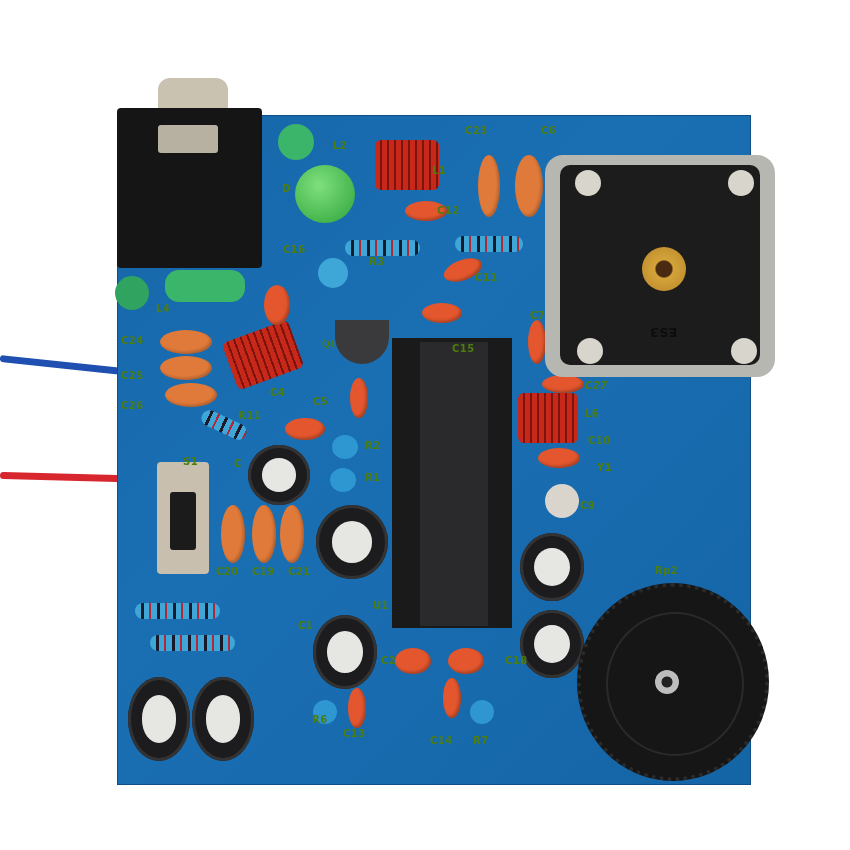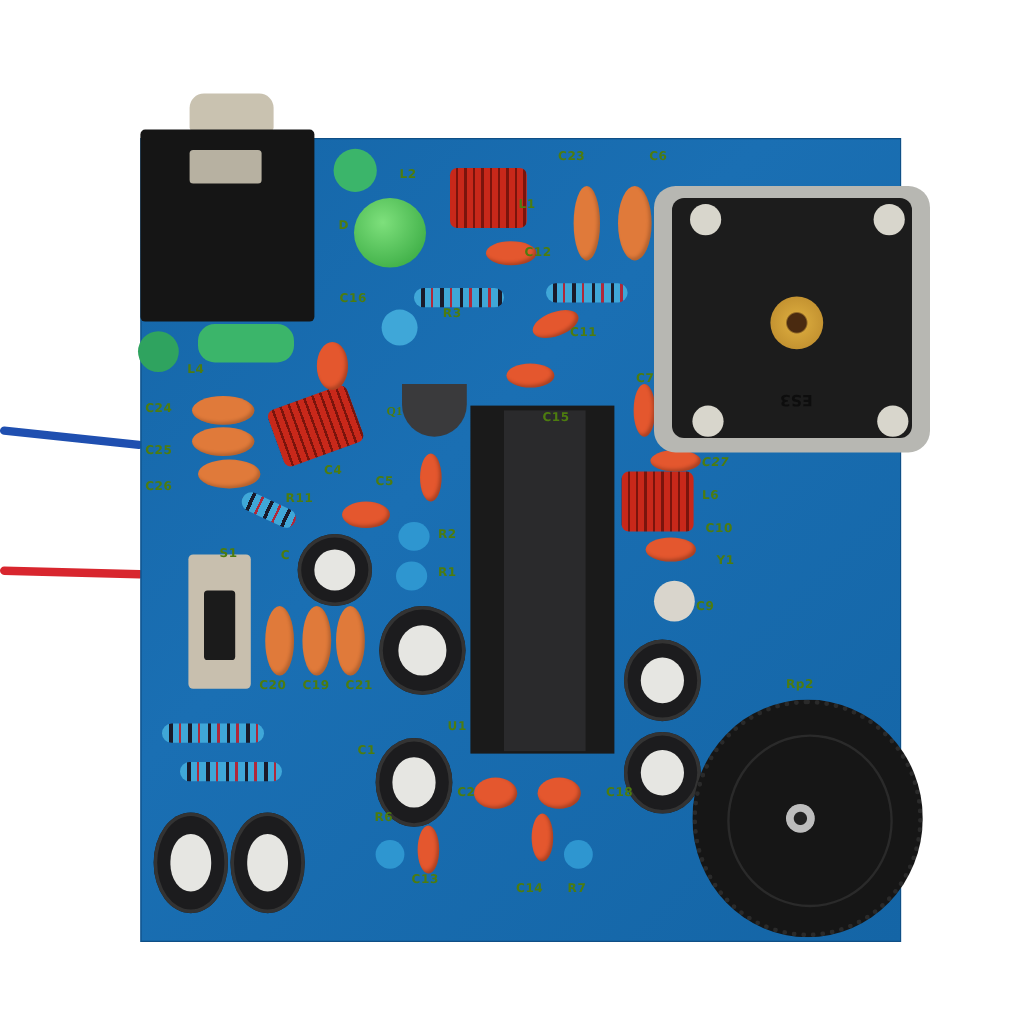--- a/index.html
+++ b/index.html
@@ -139,17 +139,17 @@
 <span class="lbl" style="left:588px;top:435px;">C10</span>
 <span class="lbl" style="left:597px;top:462px;">Y1</span>
 <span class="lbl" style="left:580px;top:500px;">C9</span>
 <span class="lbl" style="left:216px;top:566px;">C20</span>
 <span class="lbl" style="left:252px;top:566px;">C19</span>
 <span class="lbl" style="left:288px;top:566px;">C21</span>
 <span class="lbl" style="left:373px;top:600px;">U1</span>
 <span class="lbl" style="left:298px;top:620px;">C1</span>
 <span class="lbl" style="left:381px;top:655px;">C2</span>
 <span class="lbl" style="left:505px;top:655px;">C18</span>
-<span class="lbl" style="left:312px;top:676px;">R6</span>
+<span class="lbl" style="left:312px;top:714px;">R6</span>
 <span class="lbl" style="left:343px;top:728px;">C13</span>
 <span class="lbl" style="left:430px;top:735px;">C14</span>
 <span class="lbl" style="left:473px;top:735px;">R7</span>
 <span class="lbl" style="left:655px;top:565px;">Rp2</span>
 
 </body></html>

